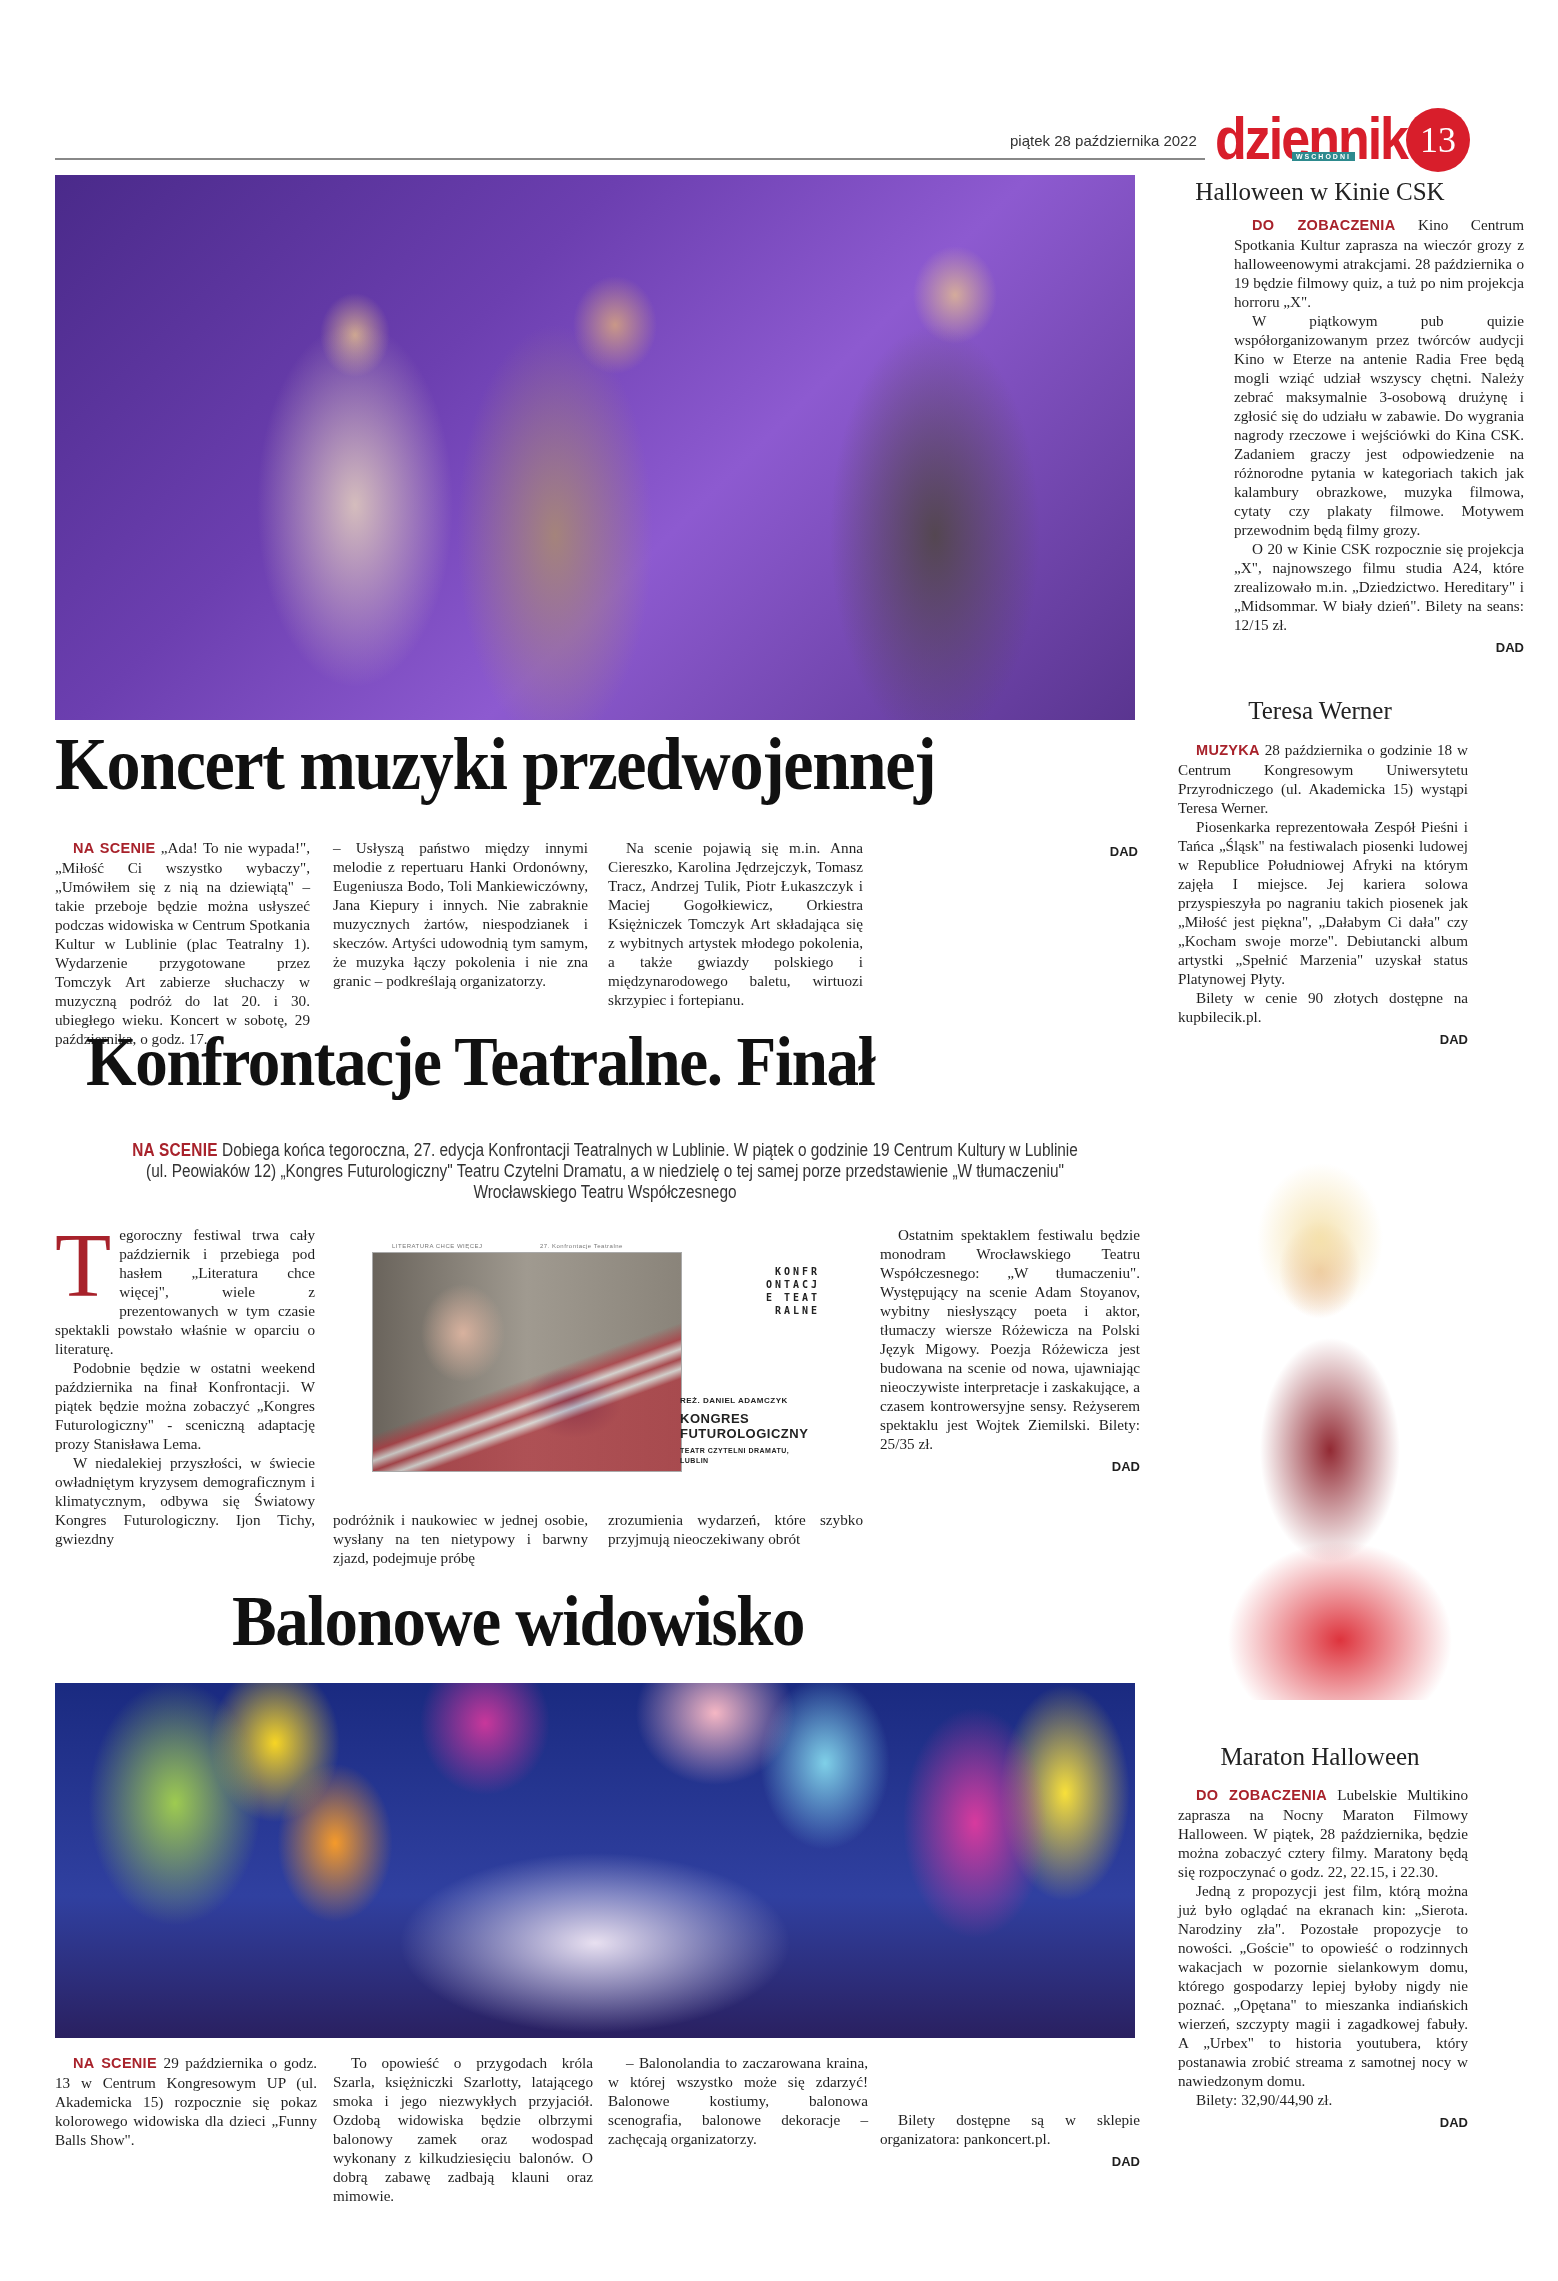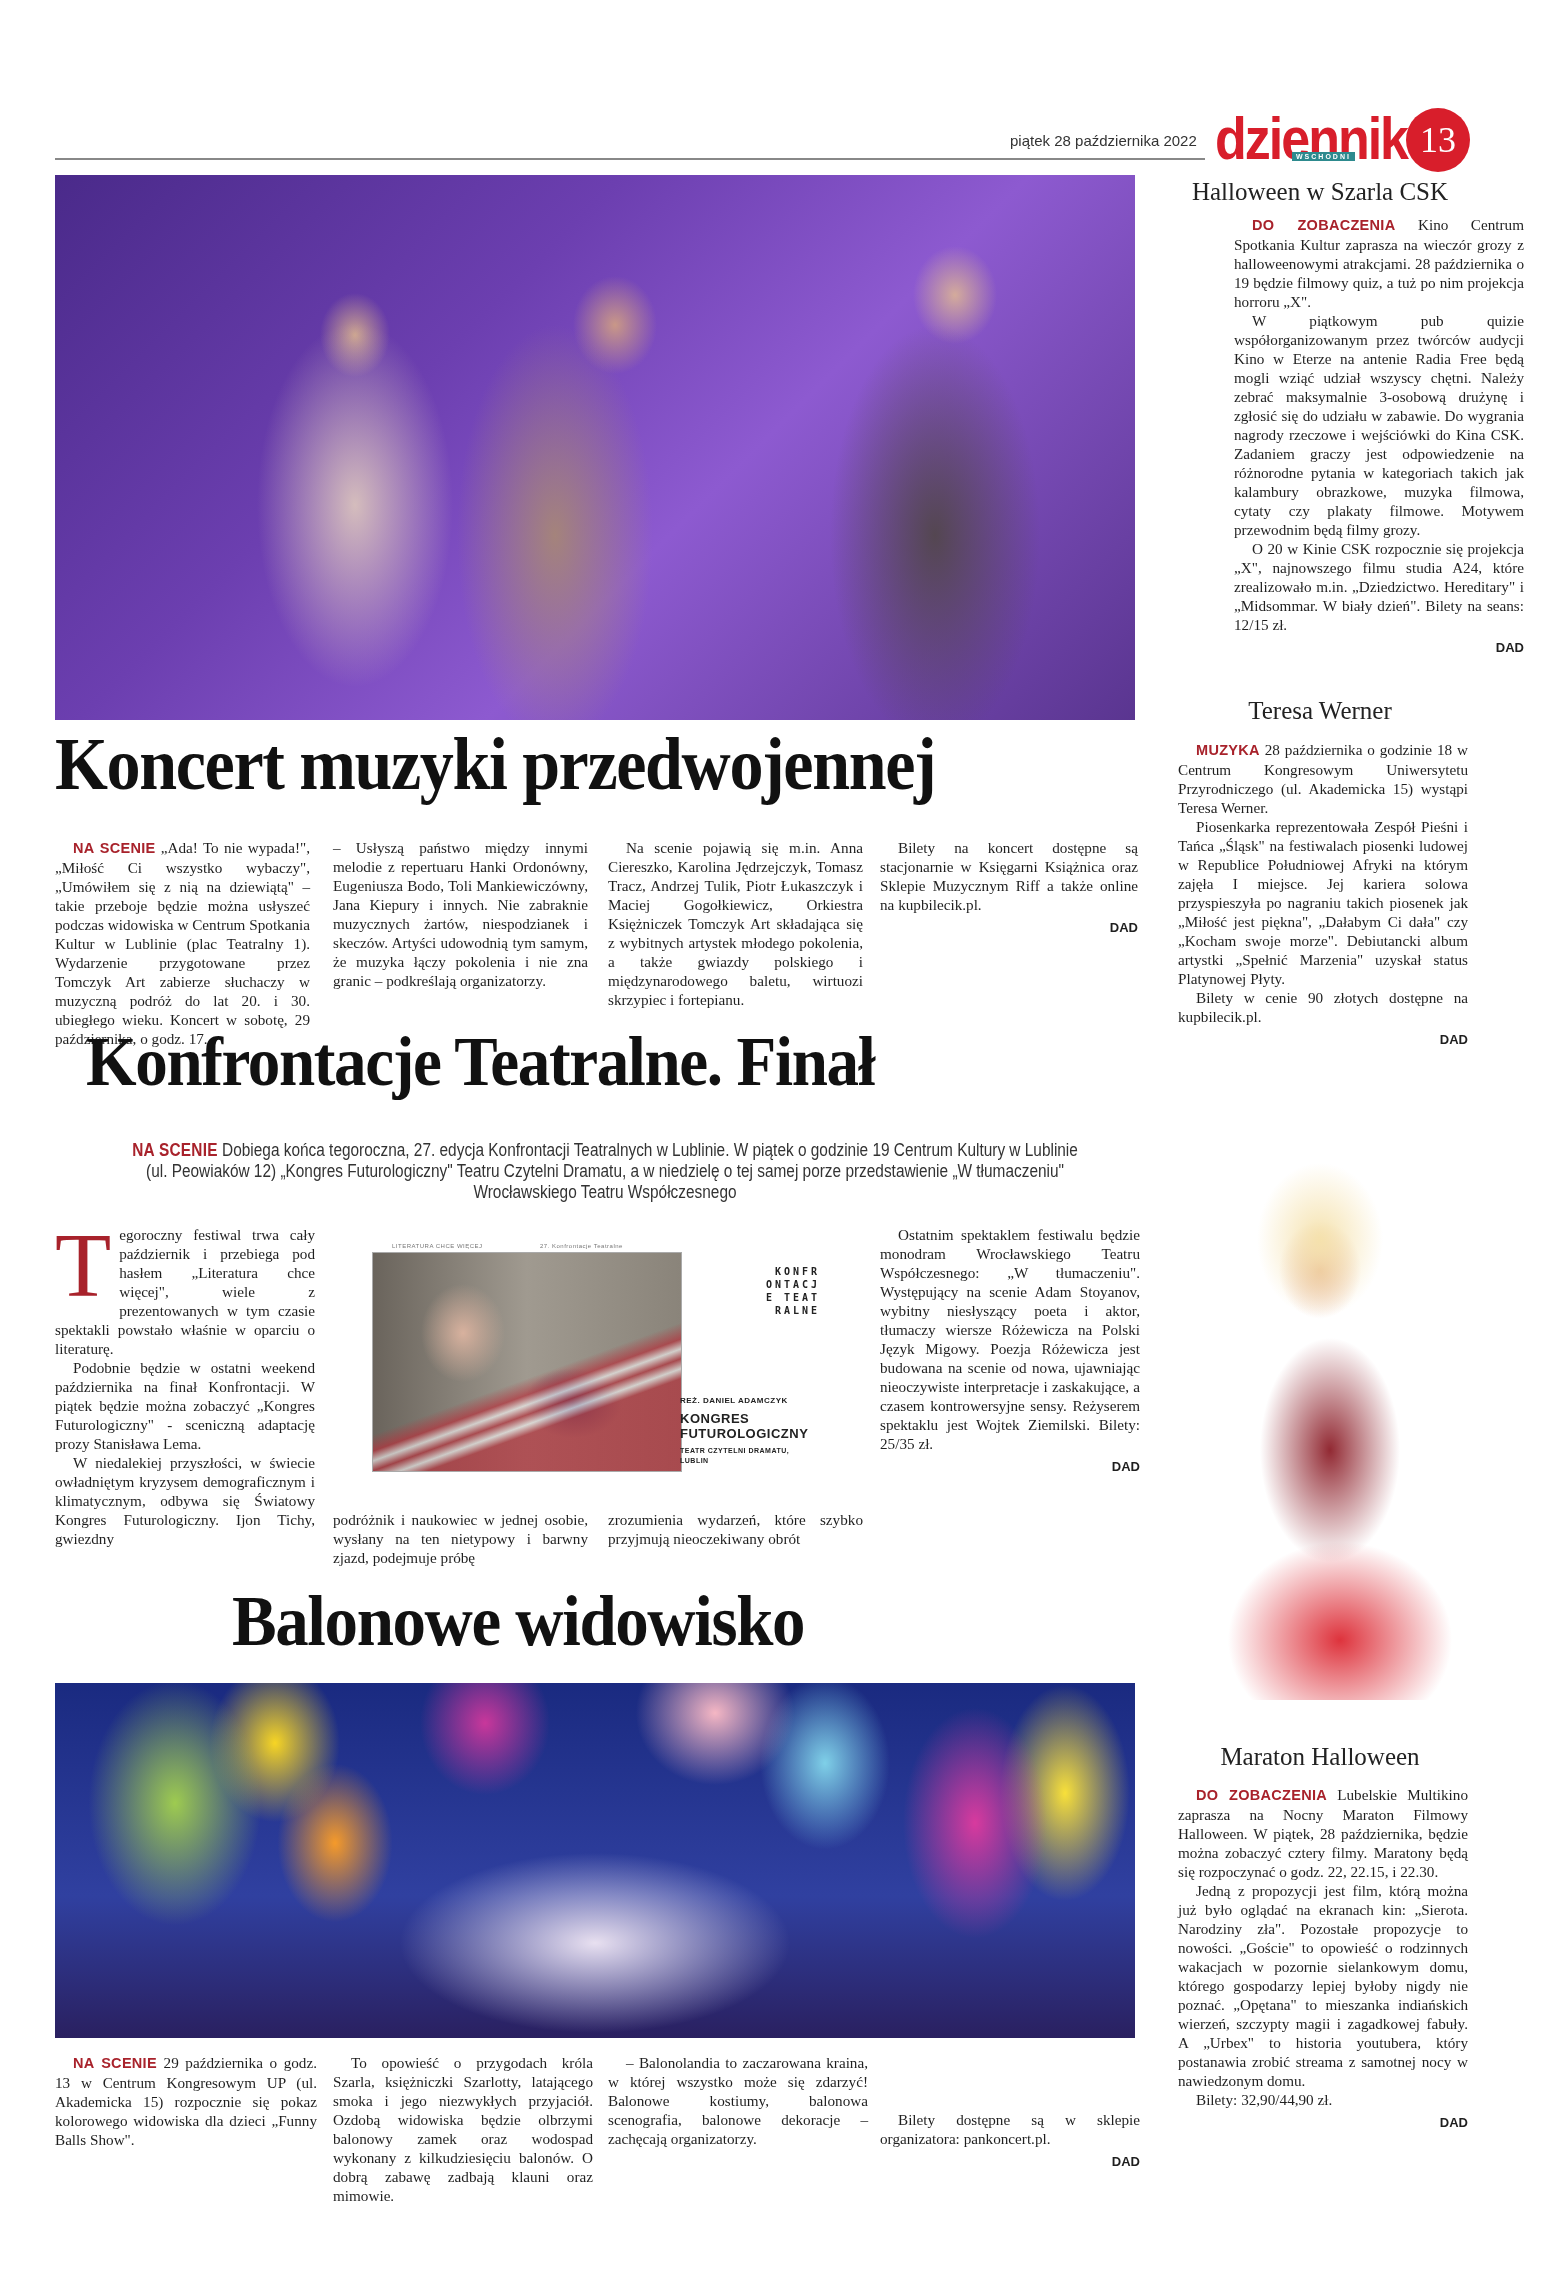--- a/index.html
+++ b/index.html
@@ -98,21 +98,20 @@
 <div class="col" style="left:55px; top:838px; width:255px;">
   <p><span class="kicker">NA SCENIE</span> <span>„Ada! To nie wypada!", „Miłość Ci wszystko wybaczy", „Umówiłem się z nią na dziewiątą" – takie przeboje będzie można usłyszeć podczas widowiska w Centrum Spotkania Kultur w Lublinie (plac Teatralny 1). Wydarzenie przygotowane przez Tomczyk Art zabierze słuchaczy w muzyczną podróż do lat 20. i 30. ubiegłego wieku. Koncert w sobotę, 29 października, o godz. 17.</span></p>
 </div>
 <div class="col" style="left:333px; top:838px; width:255px;">
   <p style="text-indent:0;">– Usłyszą państwo między innymi melodie z repertuaru Hanki Ordonówny, Eugeniusza Bodo, Toli Mankiewiczówny, Jana Kiepury i innych. Nie zabraknie muzycznych żartów, niespodzianek i skeczów. Artyści udowodnią tym samym, że muzyka łączy pokolenia i nie zna granic – podkreślają organizatorzy.</p>
 </div>
 <div class="col" style="left:608px; top:838px; width:255px;">
   <p>Na scenie pojawią się m.in. Anna Ciereszko, Karolina Jędrzejczyk, Tomasz Tracz, Andrzej Tulik, Piotr Łukaszczyk i Maciej Gogołkiewicz, Orkiestra Księżniczek Tomczyk Art składająca się z wybitnych artystek młodego pokolenia, a także gwiazdy polskiego i międzynarodowego baletu, wirtuozi skrzypiec i fortepianu.</p>
 </div>
 <div class="col" style="left:880px; top:838px; width:258px;">
-  <p>Bilety na koncert dostępne są stacjonarnie w Księgarni Książnica oraz Sklepie Muzycznym Riff a także online na kupbilecik.pl.</p>
   <span class="sig">DAD</span>
 </div>
 
 <div class="headline h-konfr">Konfrontacje Teatralne. Finał</div>
 <div class="lead-konfr">
   <span class="kicker">NA SCENIE</span>
   <span>Dobiega końca tegoroczna, 27. edycja Konfrontacji Teatralnych w Lublinie. W piątek o godzinie 19 Centrum Kultury w Lublinie (ul. Peowiaków 12) „Kongres Futurologiczny" Teatru Czytelni Dramatu, a w niedzielę o tej samej porze przedstawienie „W tłumaczeniu" Wrocławskiego Teatru Współczesnego</span>
 </div>
 
 <div class="col" style="left:55px; top:1225px; width:260px;">
@@ -163,21 +162,21 @@
   <p>To opowieść o przygodach króla Szarla, księżniczki Szarlotty, latającego smoka i jego niezwykłych przyjaciół. Ozdobą widowiska będzie olbrzymi balonowy zamek oraz wodospad wykonany z kilkudziesięciu balonów. O dobrą zabawę zadbają klauni oraz mimowie.</p>
 </div>
 <div class="col" style="left:608px; top:2053px; width:260px;">
   <p>– Balonolandia to zaczarowana kraina, w której wszystko może się zdarzyć! Balonowe kostiumy, balonowa scenografia, balonowe dekoracje – zachęcają organizatorzy.</p>
 </div>
 <div class="col" style="left:880px; top:2110px; width:260px;">
   <p>Bilety dostępne są w sklepie organizatora: pankoncert.pl.</p>
   <span class="sig">DAD</span>
 </div>
 
-<div class="side-head" style="left:1170px; top:178px;">Halloween w Szarla CSK</div>
+<div class="side-head" style="left:1170px; top:178px;">Halloween w Kinie CSK</div>
 <div class="col" style="left:1234px; top:215px; width:290px;">
   <p><span class="kicker">DO ZOBACZENIA</span> <span>Kino Centrum Spotkania Kultur zaprasza na wieczór grozy z halloweenowymi atrakcjami. 28 października o 19 będzie filmowy quiz, a tuż po nim projekcja horroru „X".</span></p>
   <p>W piątkowym pub quizie współorganizowanym przez twórców audycji Kino w Eterze na antenie Radia Free będą mogli wziąć udział wszyscy chętni. Należy zebrać maksymalnie 3-osobową drużynę i zgłosić się do udziału w zabawie. Do wygrania nagrody rzeczowe i wejściówki do Kina CSK. Zadaniem graczy jest odpowiedzenie na różnorodne pytania w kategoriach takich jak kalambury obrazkowe, muzyka filmowa, cytaty czy plakaty filmowe. Motywem przewodnim będą filmy grozy.</p>
   <p>O 20 w Kinie CSK rozpocznie się projekcja „X", najnowszego filmu studia A24, które zrealizowało m.in. „Dziedzictwo. Hereditary" i „Midsommar. W biały dzień". Bilety na seans: 12/15 zł.</p>
   <span class="sig">DAD</span>
 </div>
 
 <div class="side-head" style="left:1170px; top:697px;">Teresa Werner</div>
 <div class="col" style="left:1178px; top:740px; width:290px;">
   <p><span class="kicker">MUZYKA</span> <span>28 października o godzinie 18 w Centrum Kongresowym Uniwersytetu Przyrodniczego (ul. Akademicka 15) wystąpi Teresa Werner.</span></p>

